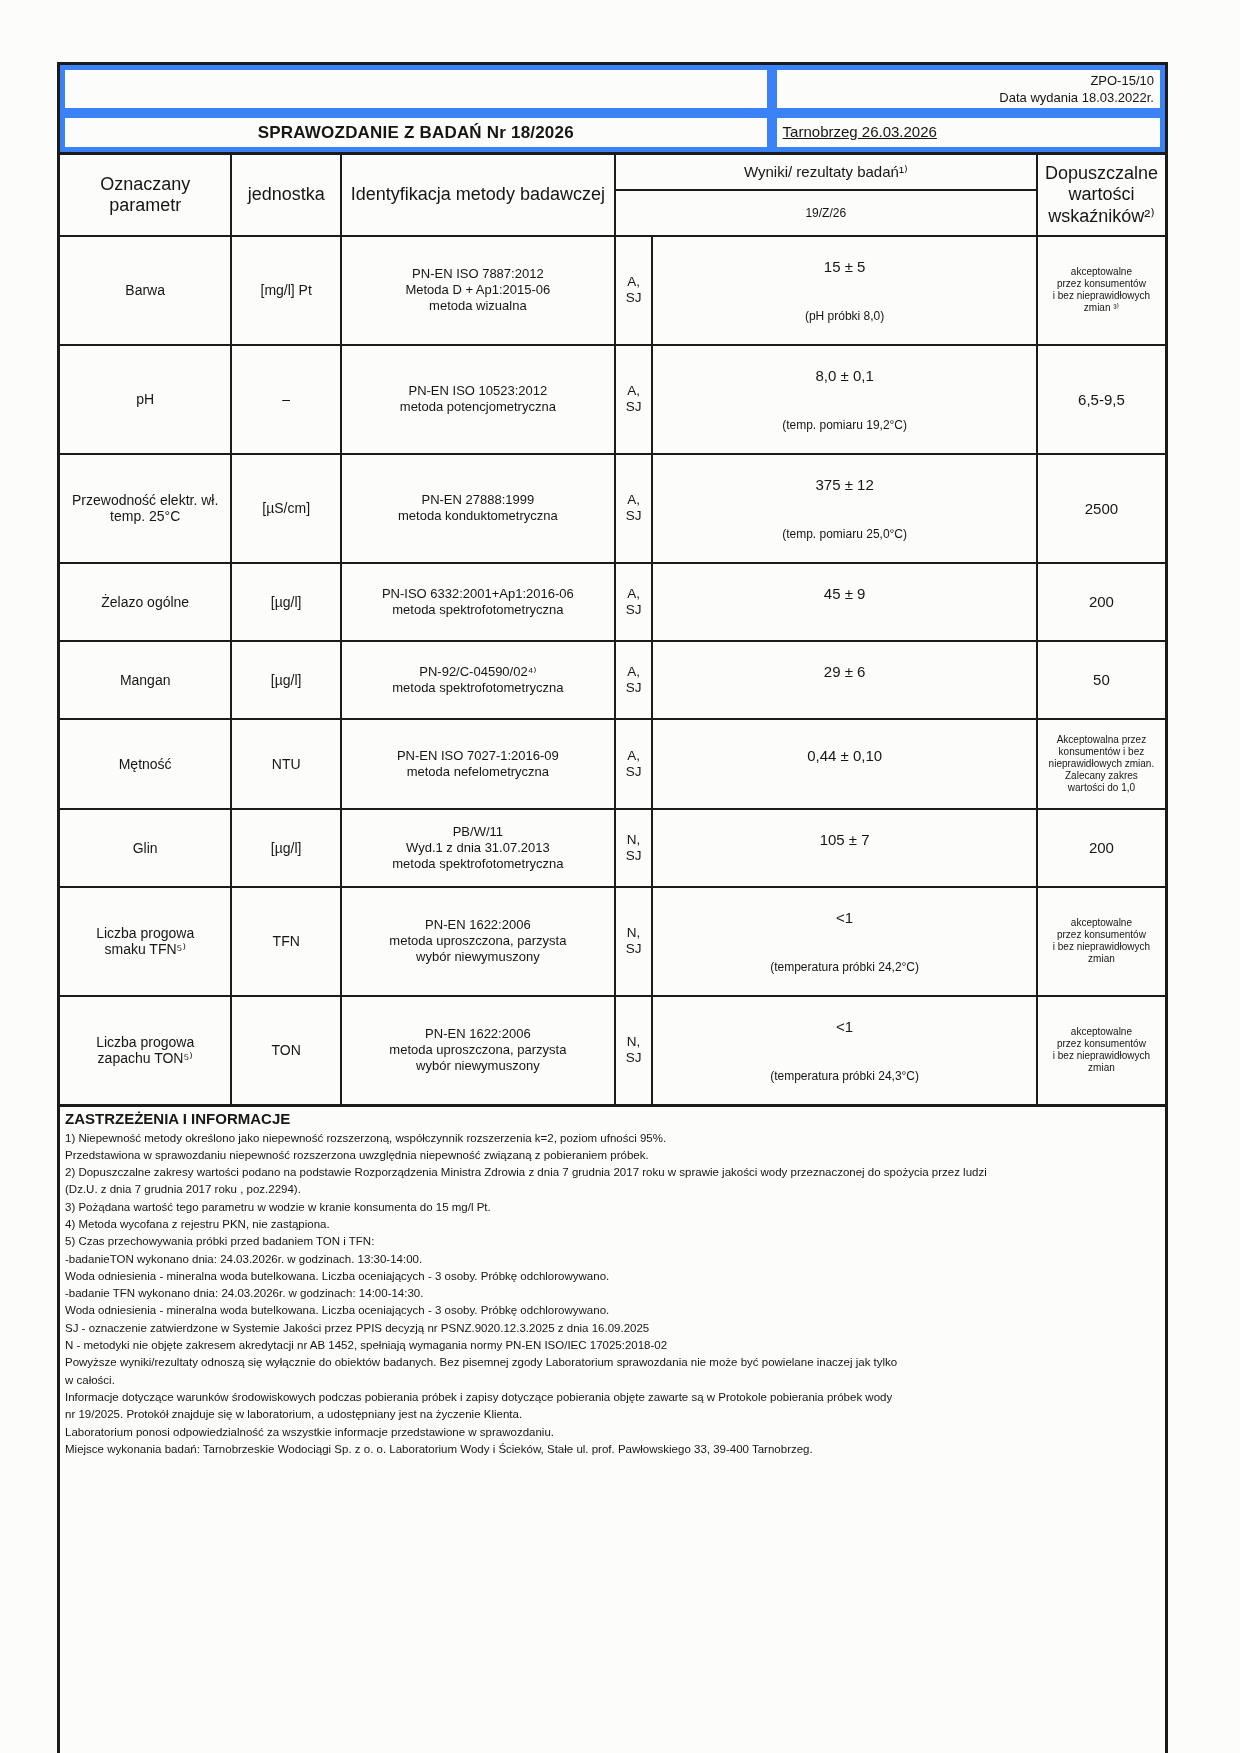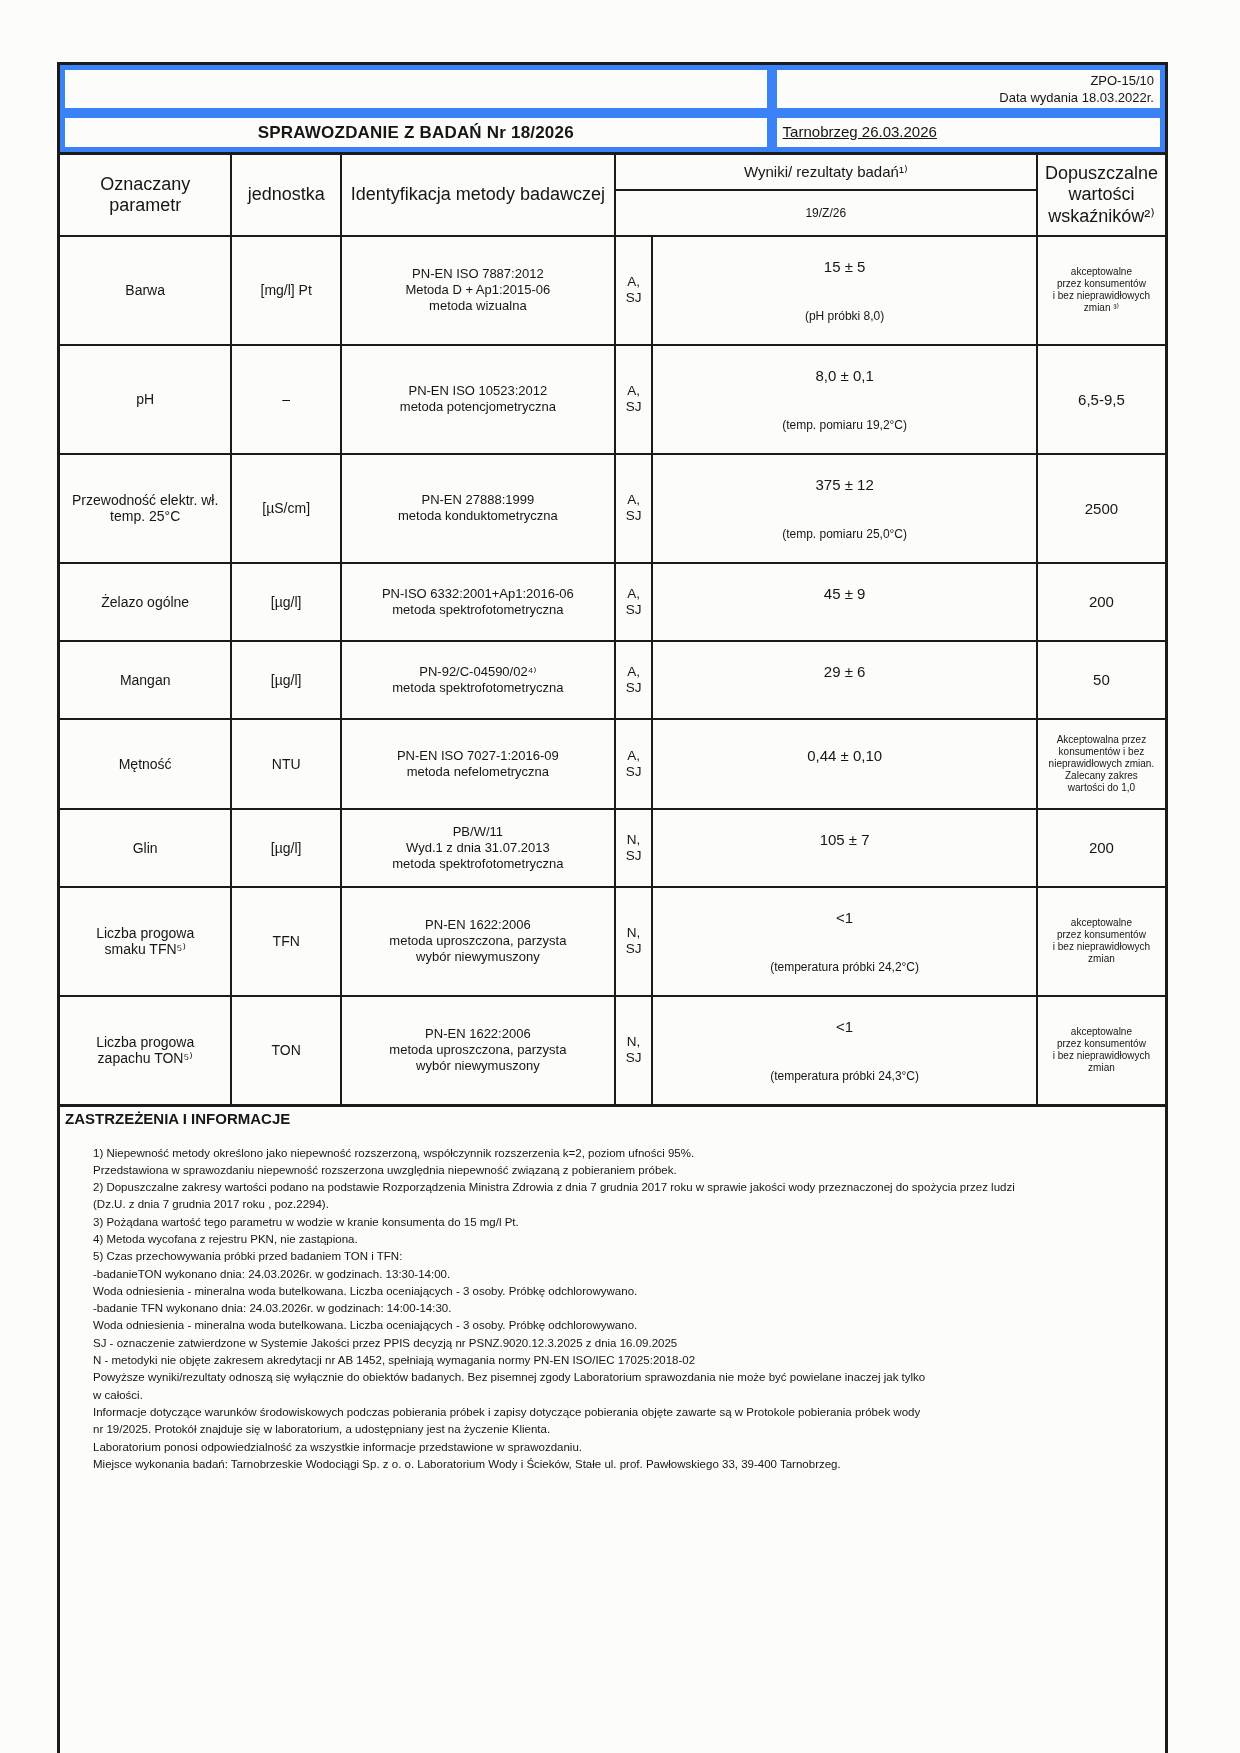--- a/index.html
+++ b/index.html
@@ -64,22 +64,22 @@
   .cell-lim.small { font-size: 10px; line-height: 12px; padding: 14px 1px; }
 
   
   .notes {
     border: 3px solid #1b1b1b;
     border-top: none;
     height: 726px;
     padding: 3px 5px;
     overflow: hidden;
   }
-  .notes-title { font-weight: bold; font-size: 15px; margin-bottom: 18px; }
-  .note-line { font-size: 11.5px; line-height: 17.3px; margin-left: 28px; }
+  .notes-title { font-weight: bold; font-size: 15px; margin-bottom: 3px; }
+  .note-line { font-size: 11.5px; line-height: 17.3px; }
 
   
   .sig {
     display: grid;
     grid-template-columns: 49.3% 50.7%;
     border: 3px solid #1b1b1b;
     border-top: none;
     height: 178px;
   }
   .sig-cell { border: 1px solid #1b1b1b; padding: 3px 6px; position: relative; }

